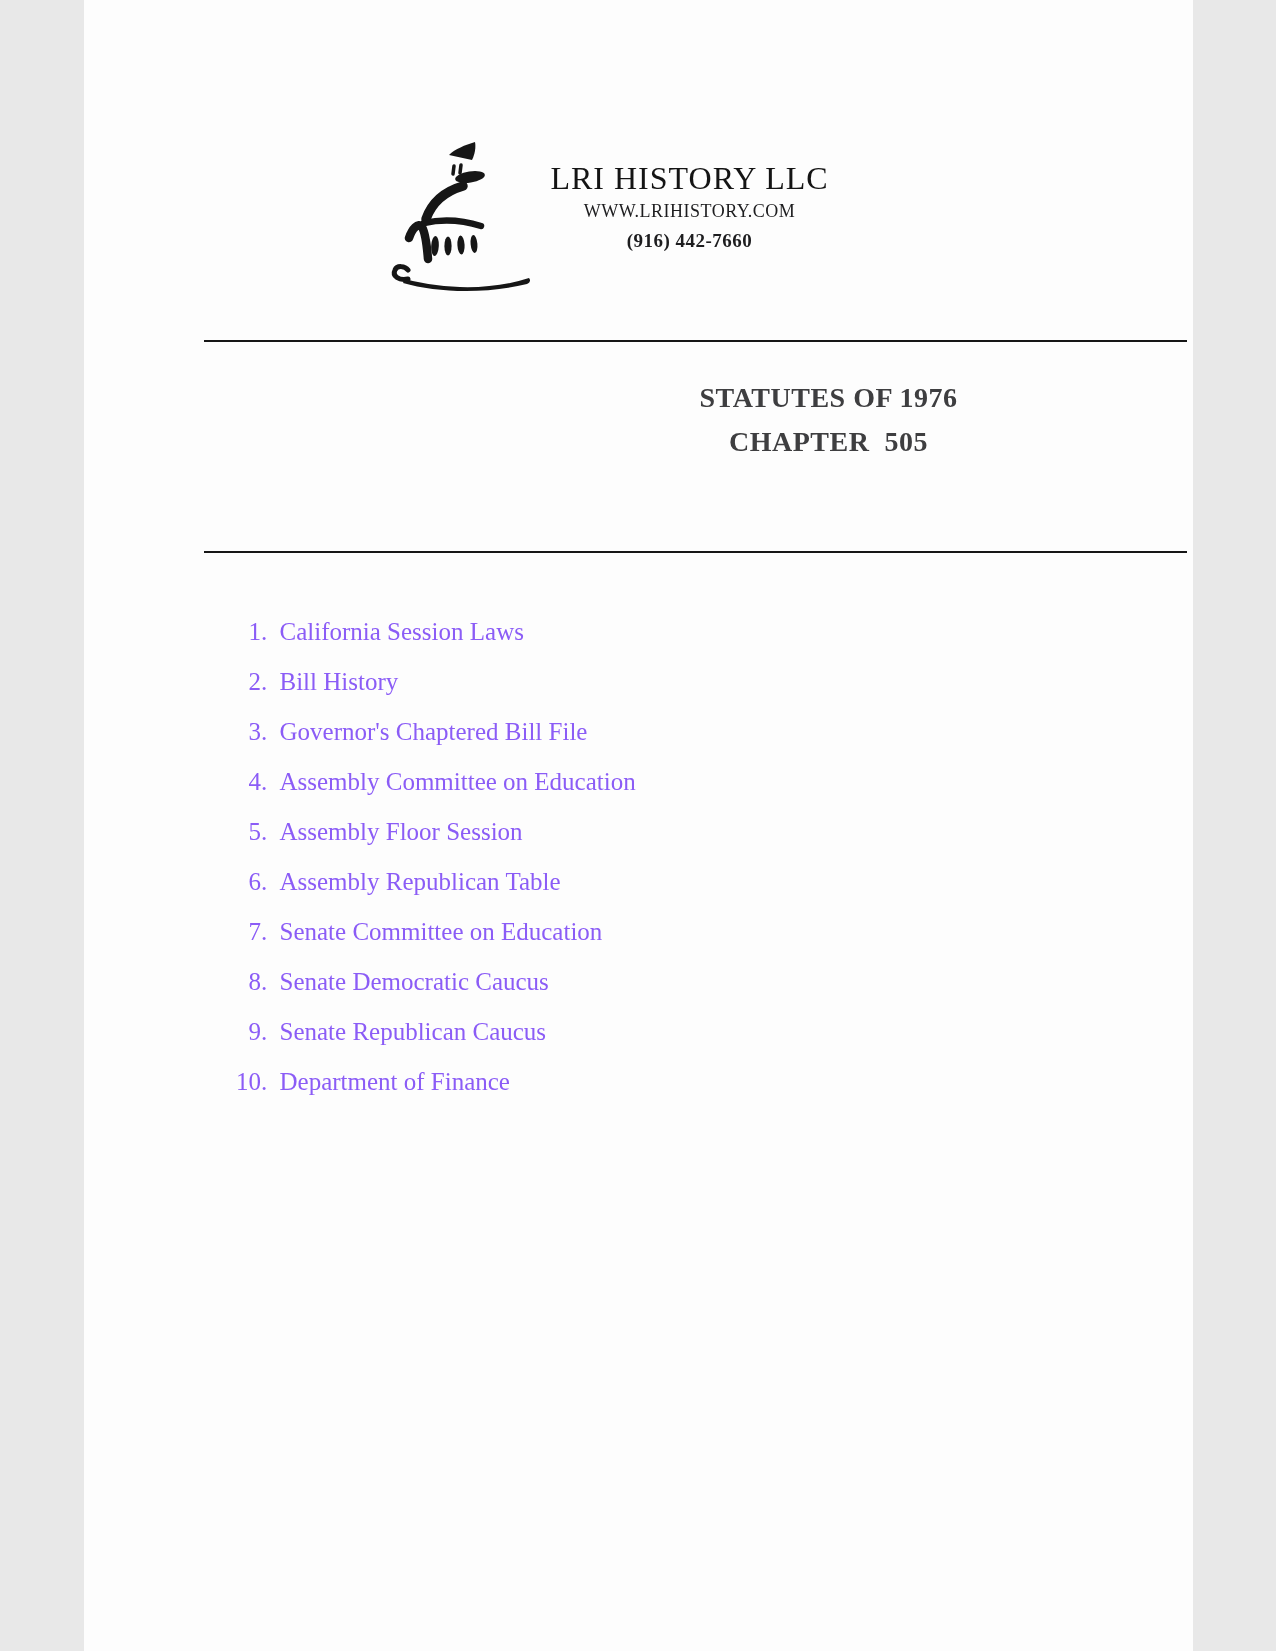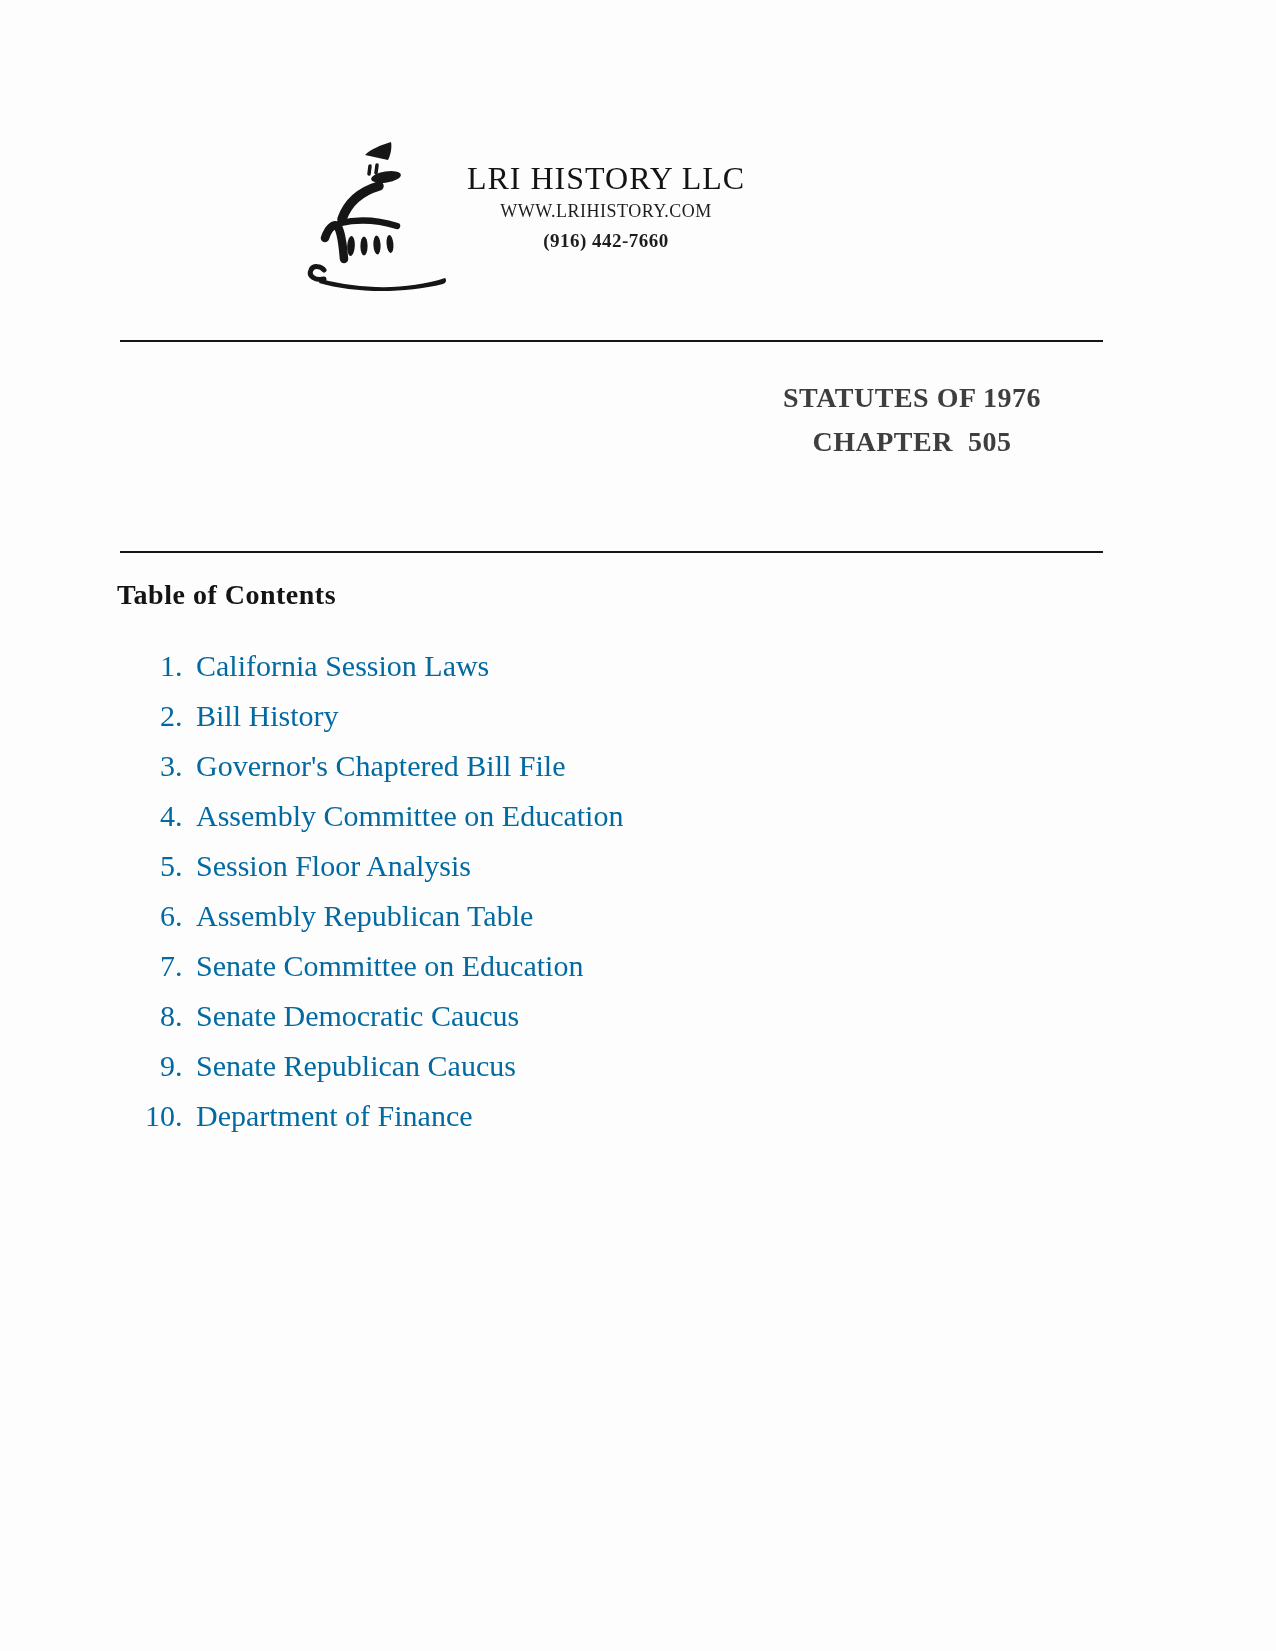--- a/index.html
+++ b/index.html
@@ -1,18 +1,18 @@
 <!DOCTYPE html>
 <html><head>
 <meta charset="utf-8">
 <style>
   html,body{margin:0;padding:0;background:#e8e8e8;}
   .page{
     position:relative;
-    width:1276px;height:1651px;
+    width:1109px;height:1651px;
     margin:0 auto;
     background:#fdfdfd;
     font-family:"Liberation Serif","DejaVu Serif",serif;
     color:#1d1d1f;
     overflow:hidden;
   }
   
   .logo{
     position:absolute;left:303px;top:138px;
     width:148px;height:160px;
@@ -50,22 +50,22 @@
   .reference div{white-space:pre;text-align:center;}
   
   .toc{position:absolute;left:117px;top:578px;width:900px;}
   .toc-heading{
     font-size:28px;line-height:34px;font-weight:bold;
     color:#141414;letter-spacing:0.5px;
   }
   .toc-list{
     margin:38px 0 0 0;
     padding:0 0 0 73px;
-    font-size:30px;line-height:31px;
-    color:#0369a1;
+    font-size:25px;line-height:31px;
+    color:#8b5cf6;
   }
   .toc-list li{
     margin-bottom:19px;
     padding-left:6px;
   }
 </style>
 </head>
 <body>
 
 <div class="page">
@@ -105,32 +105,31 @@
   <div class="rule rule-1"></div>
 
   <div class="reference">
     <div>STATUTES OF 1976</div>
     <div>CHAPTER  505</div>
   </div>
 
   <div class="rule rule-2"></div>
 
   <div class="toc">
-    <div class="toc-heading">Table of Contents</div>
     <ol class="toc-list">
 
         <li>California Session Laws</li>
 
         <li>Bill History</li>
 
         <li>Governor's Chaptered Bill File</li>
 
         <li>Assembly Committee on Education</li>
 
-        <li>Session Floor Analysis</li>
+        <li>Assembly Floor Session</li>
 
         <li>Assembly Republican Table</li>
 
         <li>Senate Committee on Education</li>
 
         <li>Senate Democratic Caucus</li>
 
         <li>Senate Republican Caucus</li>
 
         <li>Department of Finance</li>

